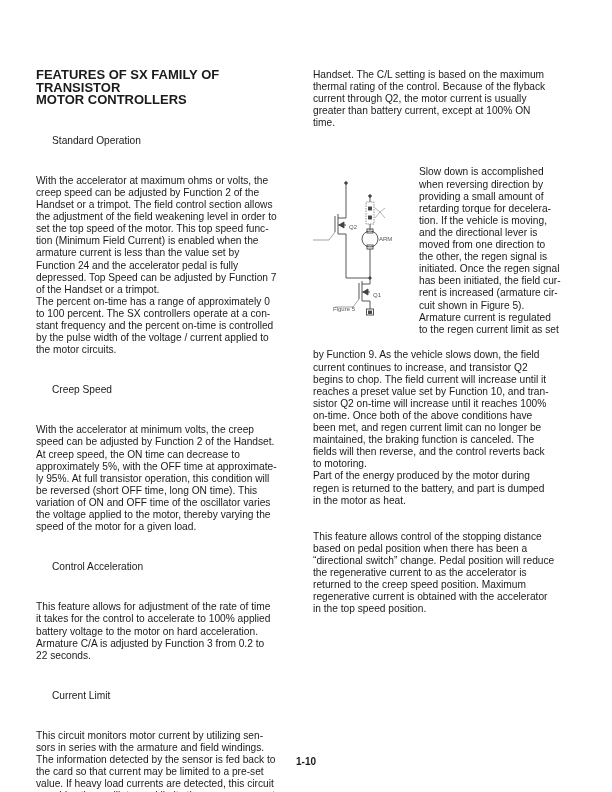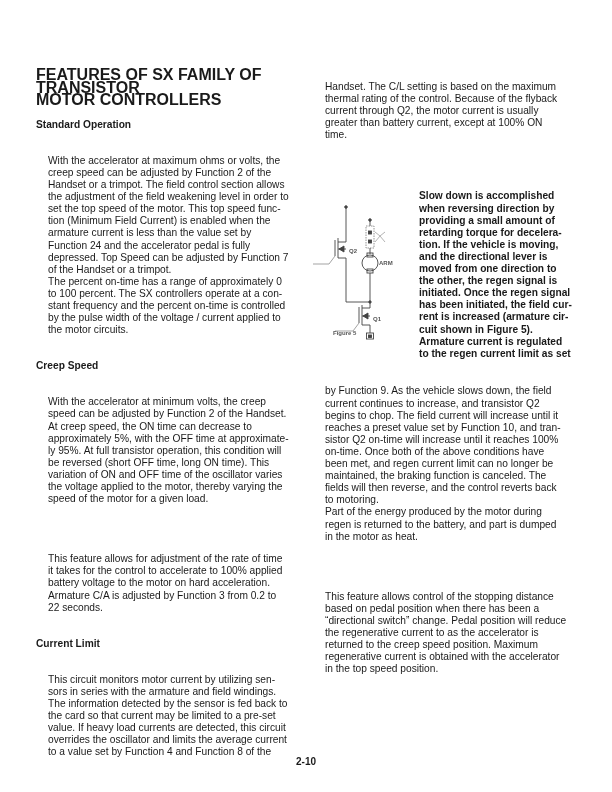--- a/index.html
+++ b/index.html
@@ -1,26 +1,26 @@
 <!DOCTYPE html>
 <html><head>
 <meta charset="utf-8">
 <style>
   html, body { margin: 0; padding: 0; background: #ffffff; }
   body { width: 612px; height: 792px; position: relative; overflow: hidden;
          font-family: "Liberation Sans", sans-serif; color: #1a1a1a; }
   .col { position: absolute; font-size: 10.2px; line-height: 12.1px; }
   .col-left { left: 36px; top: 69px; width: 268px; }
   .col-right { left: 313px; top: 69px; width: 270px; }
-  .title { font-weight: bold; font-size: 16px; line-height: 12.6px; margin: 0; }
-  .heading { font-weight: bold; margin: 0; }
-  p { margin: 12px; white-space: pre-line; }
+  .title { font-weight: bold; font-size: 13px; line-height: 12.6px; margin: 0; }
+  .heading { font-weight: normal; margin: 16px; }
+  p { margin: 0; white-space: pre-line; }
   .gap-sm { height: 12px; }
   .gap-lg { height: 25px; }
-  .figure-wrap { position: relative; height: 183px; font-weight: bold; }
+  .figure-wrap { position: relative; height: 183px; }
   .figure { position: absolute; left: 0; top: 0; width: 100px; height: 150px; }
   .wrap-text { position: absolute; left: 106px; top: 0; width: 166px; white-space: pre-line; }
   .fig-label { font-size: 6px; fill: #555; font-family: "Liberation Sans", sans-serif; }
   .page-number { position: absolute; left: 0; width: 612px; top: 756px; text-align: center;
                  font-weight: bold; font-size: 10px; }
 </style>
 </head>
 <body>
 
 <div class="col col-left">
@@ -50,20 +50,21 @@
   <p>With the accelerator at minimum volts, the creep
 speed can be adjusted by Function 2 of the Handset.
 At creep speed, the ON time can decrease to
 approximately 5%, with the OFF time at approximate-
 ly 95%. At full transistor operation, this condition will
 be reversed (short OFF time, long ON time). This
 variation of ON and OFF time of the oscillator varies
 the voltage applied to the motor, thereby varying the
 speed of the motor for a given load.</p>
   <div class="gap-sm"></div>
+  <p class="heading">Control Acceleration</p>
   <div class="gap-sm"></div>
   <p>This feature allows for adjustment of the rate of time
 it takes for the control to accelerate to 100% applied
 battery voltage to the motor on hard acceleration.
 Armature C/A is adjusted by Function 3 from 0.2 to
 22 seconds.</p>
   <div class="gap-sm"></div>
   <p class="heading">Current Limit</p>
   <div class="gap-sm"></div>
   <p>This circuit monitors motor current by utilizing sen-
@@ -169,13 +170,13 @@
   <div class="gap-sm"></div>
   <p>This feature allows control of the stopping distance
 based on pedal position when there has been a
 “directional switch” change. Pedal position will reduce
 the regenerative current to as the accelerator is
 returned to the creep speed position. Maximum
 regenerative current is obtained with the accelerator
 in the top speed position.</p>
 </div>
 
-<div class="page-number">2-10</div>
+<div class="page-number">1-10</div>
 
 </body></html>

